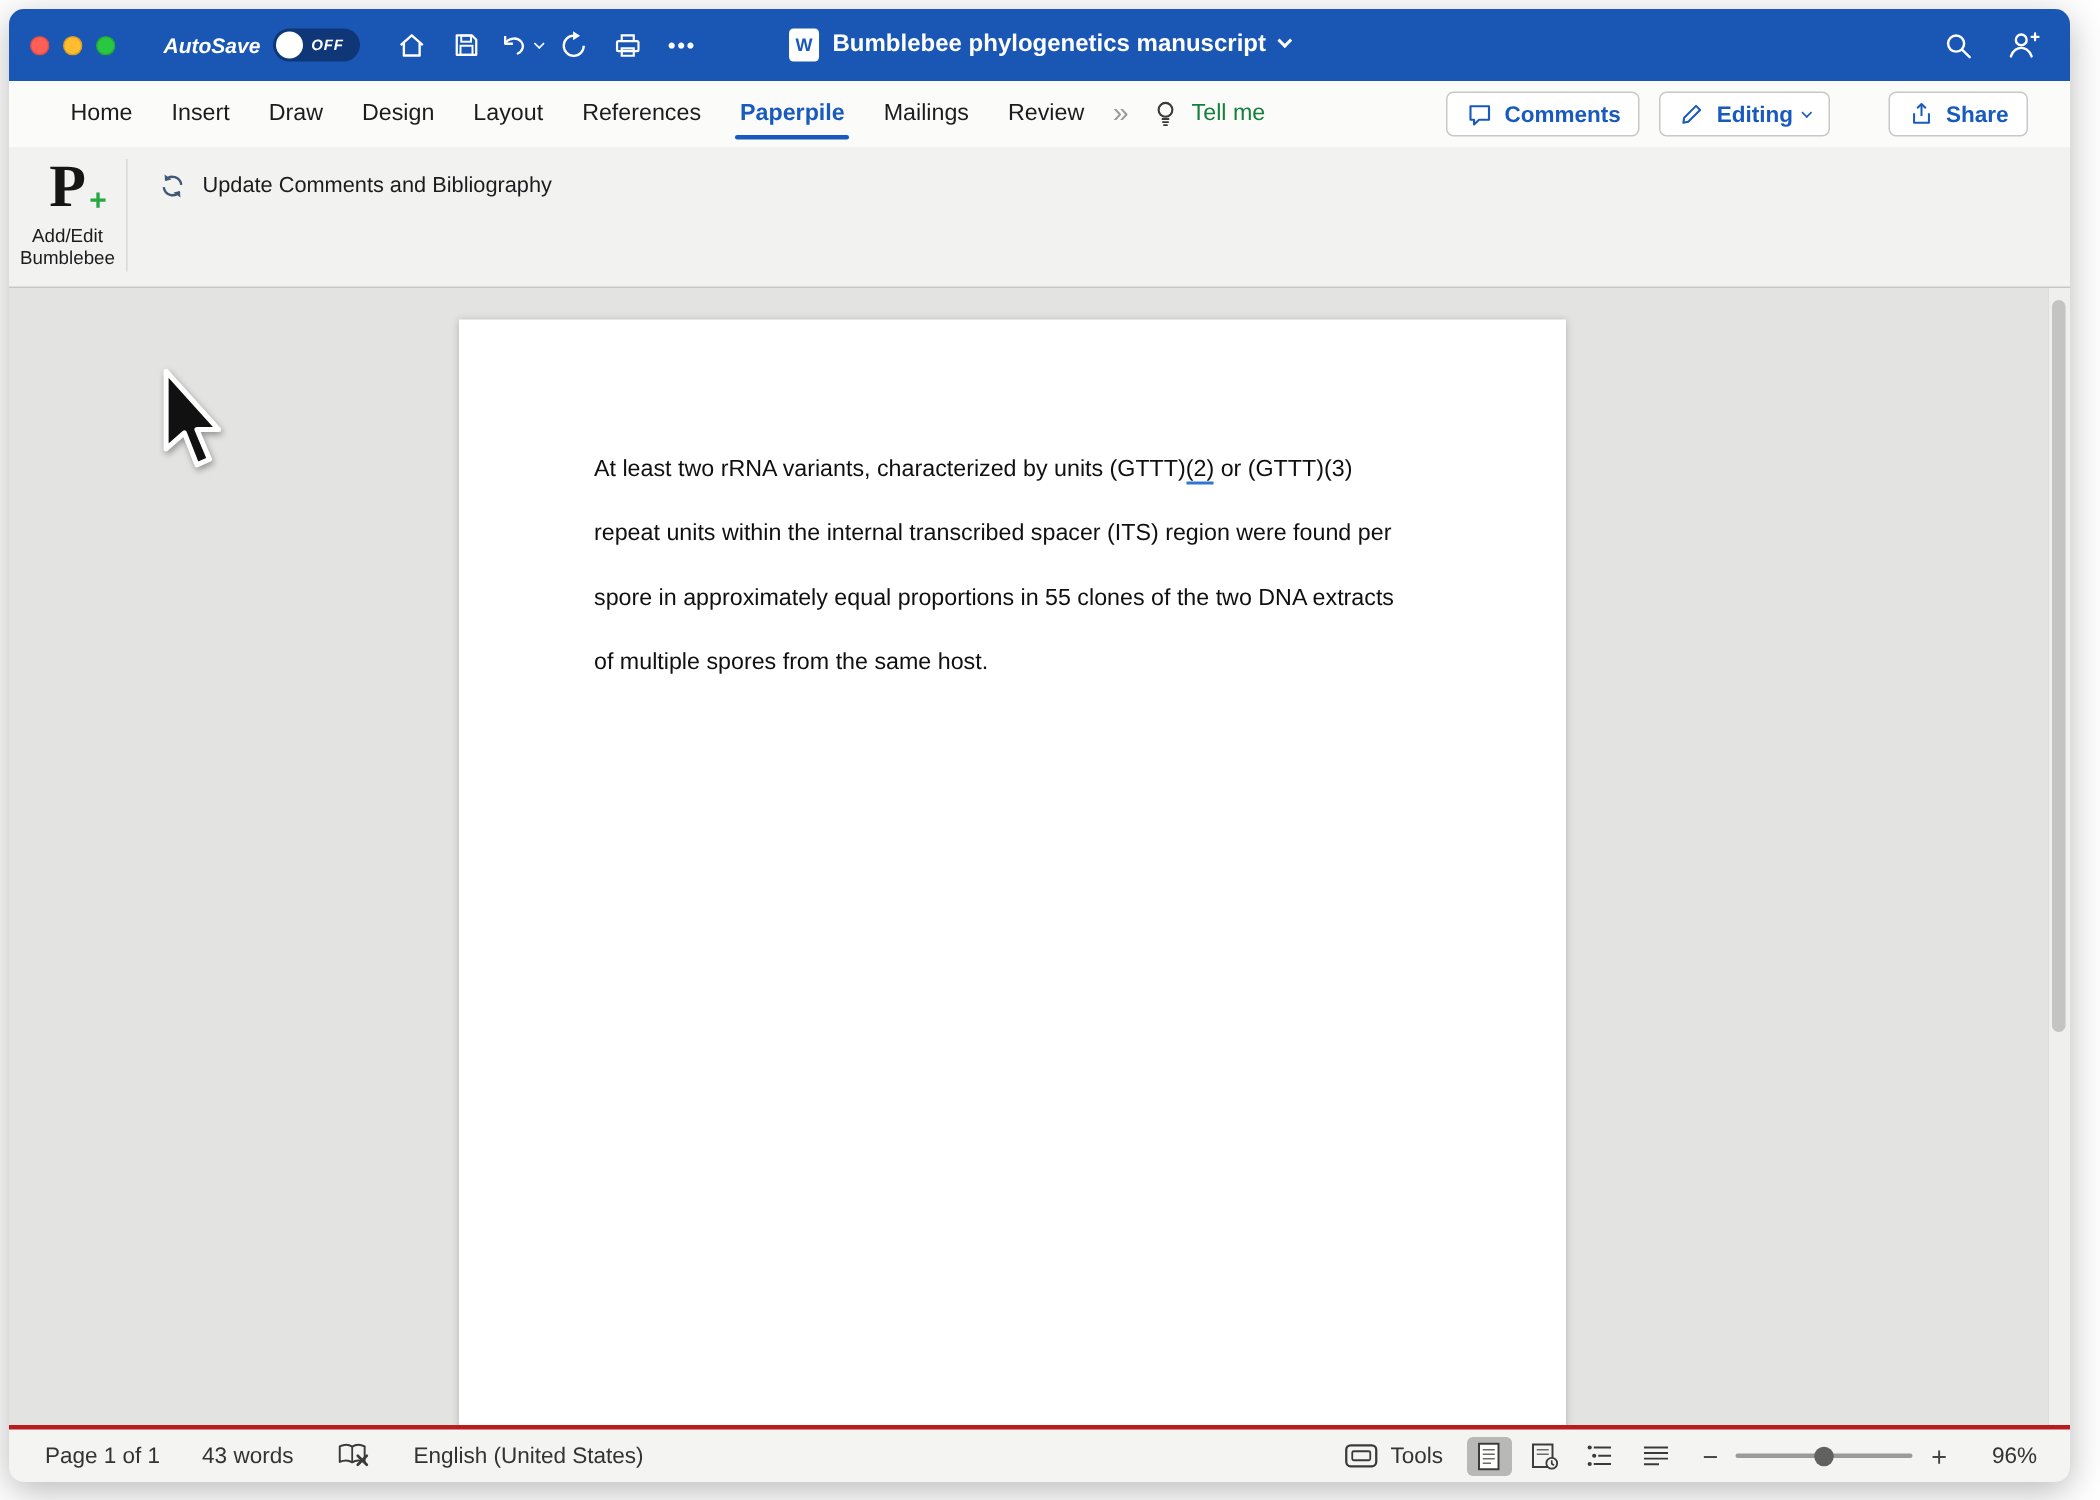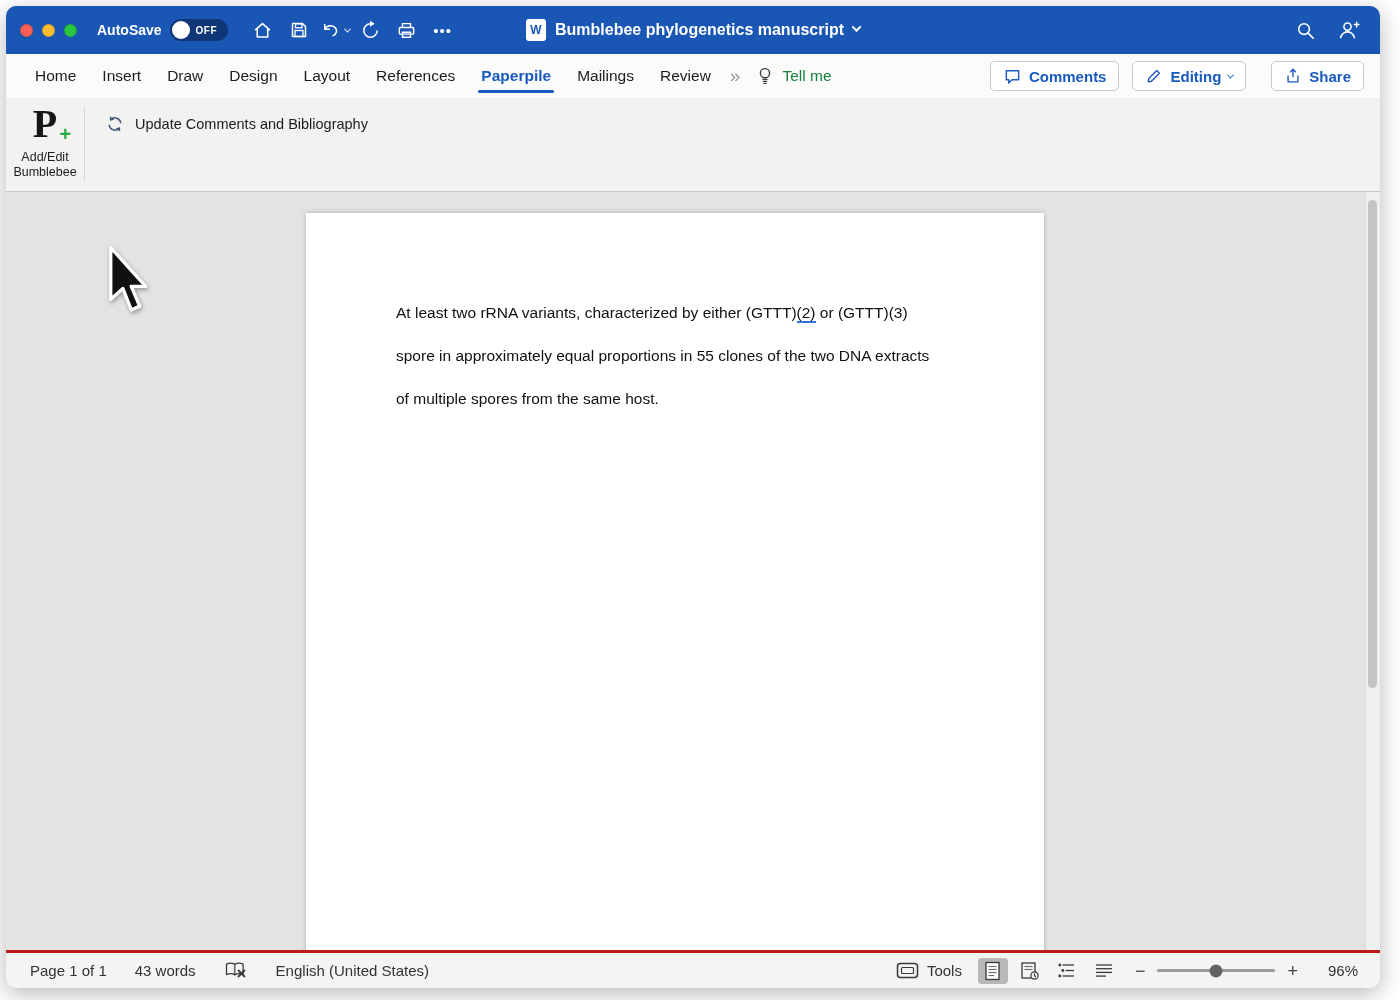--- a/index.html
+++ b/index.html
@@ -6,47 +6,47 @@
   html,body { width:1400px; height:1000px; background:#ffffff; font-family:"Liberation Sans", sans-serif; overflow:hidden; }
 
   .window { position:absolute; left:6px; top:6px; width:1374px; height:982px; border-radius:10px; overflow:hidden;
             box-shadow:0 6px 24px rgba(0,0,0,.28); display:flex; flex-direction:column; background:#e3e3e2; }
 
   
   .titlebar { height:48px; background:#1a57b5; display:flex; align-items:center; position:relative; flex:0 0 auto; color:#fff; }
   .traffic { display:flex; gap:9px; margin-left:14px; }
   .light { width:13px; height:13px; border-radius:50%; border:0.5px solid rgba(0,0,0,.15); }
   .l-red{background:#ff5f57;} .l-yellow{background:#febc2e;} .l-green{background:#28c840;}
-  .autosave { margin-left:20px; font-size:14px; font-weight:700; display:flex; align-items:center; gap:8px; }
+  .autosave { margin-left:32px; font-size:14px; font-weight:700; display:flex; align-items:center; gap:8px;font-style:italic; }
   .toggle { width:58px; height:22px; border-radius:12px; background:rgba(8,27,66,.55); display:flex; align-items:center; padding:2px; cursor:pointer; }
   .knob { width:18px; height:18px; border-radius:50%; background:#fff; flex:0 0 auto; }
   .off-label { font-size:10px; font-weight:700; letter-spacing:.5px; margin-left:6px; }
   .tb-icons { display:flex; align-items:center; gap:6px; margin-left:20px; }
   .tb-btn { min-width:30px; height:30px; display:flex; align-items:center; justify-content:center; border-radius:5px; cursor:pointer; }
   .more-glyph { font-size:15px; letter-spacing:1px; color:#fff; }
   .title-center { position:absolute; left:50%; top:0; height:48px; transform:translateX(-50%); display:flex; align-items:center; gap:9px; cursor:pointer; }
   .wordicon { width:20px; height:22px; background:#ffffff; border-radius:3px; color:#185abd; font-weight:700; font-size:12px;
               display:flex; align-items:center; justify-content:center; }
   .doc-title { font-size:16px; font-weight:700; white-space:nowrap; }
   .chev { width:7px; height:7px; border-right:2px solid currentColor; border-bottom:2px solid currentColor;
           transform:rotate(45deg) translate(-1px,-1px); display:inline-block; }
   .chev-sm { width:5px; height:5px; border-width:1.6px; }
   .tb-right { position:absolute; right:16px; display:flex; gap:14px; align-items:center; }
 
   
-  .tabsrow { height:44px; background:#fbfbfa; display:flex; align-items:center; padding:0 16px; flex:0 0 auto; }
+  .tabsrow { height:44px; background:#fbfbfa; display:flex; align-items:center; padding:0 28px; flex:0 0 auto; }
   .tab { padding:0 13px; font-size:15.5px; color:#1c1c1e; height:44px; display:flex; align-items:center; position:relative; cursor:pointer; white-space:nowrap; }
   .tab.active { color:#185abd; font-weight:700; }
   .tab.active::after { content:""; position:absolute; left:10px; right:10px; bottom:5px; height:3px; background:#185abd; border-radius:2px; }
   .overflow-chevrons { color:#9a9a9a; font-size:19px; margin:0 8px 0 6px; cursor:pointer; }
   .tellme { display:flex; align-items:center; gap:8px; font-size:15.5px; color:#15803d; cursor:pointer; padding:0 8px; }
   .tabs-buttons { margin-left:auto; display:flex; gap:13px; align-items:center; }
   .pillbtn { display:flex; align-items:center; gap:7px; height:30px; padding:0 12px; border:1px solid #c8c8c8; border-radius:5px;
              background:#fff; color:#185abd; font-size:15px; font-weight:600; cursor:pointer; white-space:nowrap; }
-  .sharebtn { margin-left:12px; }
+  .sharebtn { margin-left:26px; }
 
   
   .ribbon { height:94px; background:#f2f2f1; border-bottom:1px solid #c7c7c6; display:flex; flex:0 0 auto; }
   .rb-citation { width:78px; display:flex; flex-direction:column; align-items:center; padding-top:4px; cursor:pointer; }
   .pp-logo { position:relative; height:46px; display:flex; align-items:flex-start; }
   .pp-p { font-family:"Liberation Serif", serif; font-weight:700; font-size:40px; line-height:44px; color:#161616; }
   .pp-plus { position:absolute; right:-14px; bottom:4px; color:#27a844; font-size:20px; font-weight:700; line-height:20px; }
   .rb-citation-label { font-size:12.5px; color:#1c1c1e; text-align:center; line-height:15px; margin-top:2px; }
   .rb-sep { width:1px; background:#d8d8d6; margin:8px 0 10px; }
   .rb-main { display:flex; flex-direction:column; padding:12px 0 0 20px; gap:13px; }
@@ -271,21 +271,22 @@
             </svg>
         </span>
         <span>Update Comments and Bibliography</span>
       </div>
     </div>
   </div>
 
   <div class="docarea">
     <div class="page">
       <div class="pagetext">
-        <div class="pline"><span>At least two rRNA variants, characterized by either (GTTT)</span><span class="cited">(2)</span><span> or (GTTT)(3)</span></div>
+        <div class="pline"><span>At least two rRNA variants, characterized by units (GTTT)</span><span class="cited">(2)</span><span> or (GTTT)(3)</span></div>
+        <div class="pline">repeat units within the internal transcribed spacer (ITS) region were found per</div>
         <div class="pline">spore in approximately equal proportions in 55 clones of the two DNA extracts</div>
         <div class="pline">of multiple spores from the same host.</div>
       </div>
     </div>
     <div class="scrolltrack">
       <div class="scrollthumb"></div>
     </div>
   </div>
 
   <div class="mcursor">

